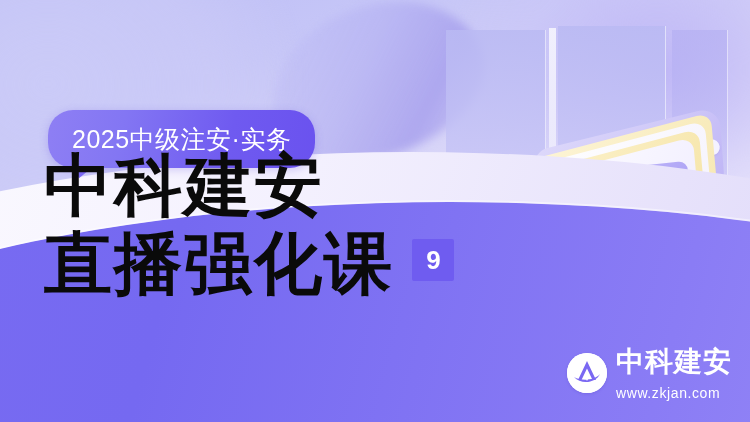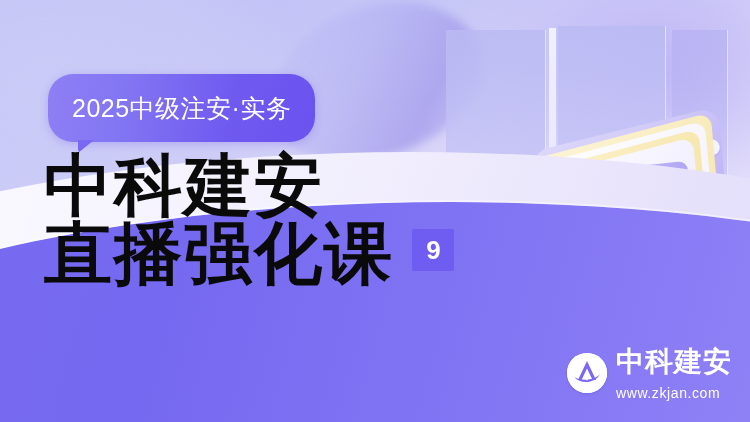--- a/index.html
+++ b/index.html
@@ -62,24 +62,25 @@
     border-radius:50%;
     border-top:2px solid rgba(255,255,255,.45);
     box-sizing:border-box;
   }
 
   
   .pill-wrap{position:absolute;left:48px;top:74px;}
   .pill{
     position:relative;
     display:inline-flex;align-items:center;justify-content:center;
-    height:68px;padding:0 24px;
+    height:58px;padding:0 24px;
     border-radius:25px;
     background:linear-gradient(100deg,#8e7ff4 0%,#8376f3 28%,#6f5af0 68%,#6a52ef 100%);
     box-shadow:0 2px 8px rgba(95,73,222,.25);
+    margin-top:36px;
   }
   .pill-text{
     color:#ffffff;
     font-size:25px;
     letter-spacing:.5px;
     font-weight:400;
     white-space:nowrap;
     line-height:1;
   }
   .pill-tail{
@@ -94,21 +95,21 @@
   .headline{position:absolute;left:44px;top:152px;}
   .hl-line{position:relative;line-height:1;white-space:nowrap;}
   .hl-text{
     font-family:"Liberation Serif","DejaVu Serif",serif;
     font-weight:700;
     font-size:68px;
     color:#0a0a0a;
     letter-spacing:2px;
     display:inline-block;
   }
-  .hl-line.l2{}
+  .hl-line.l2{margin-top:10px;}
   .hl-underline{
     position:absolute;left:4px;top:66px;width:148px;height:14px;
     background:#c9ef6e;
     z-index:-1;
   }
   .num-badge{
     display:inline-flex;align-items:center;justify-content:center;
     width:42px;height:42px;
     margin-left:14px;
     vertical-align:18px;

